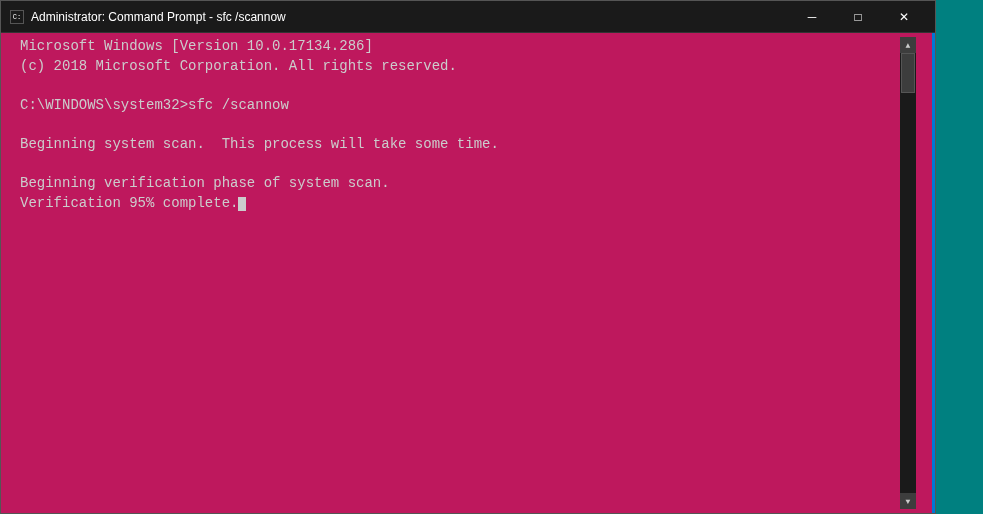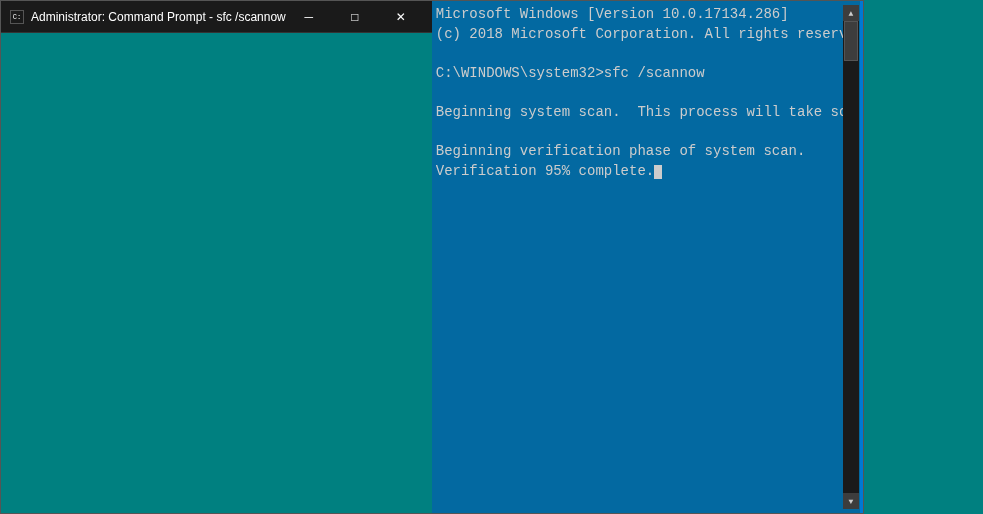--- a/index.html
+++ b/index.html
@@ -10,24 +10,24 @@
 
     body {
       width: 983px;
       height: 514px;
       background: #008080;
       font-family: 'Courier New', Courier, monospace;
       overflow: hidden;
     }
 
     .window {
-      width: 864px;
+      width: 936px;
       height: 514px;
       display: flex;
-      flex-direction: row;
+      flex-direction: column;
       border: 1px solid #555;
     }
 
     .titlebar {
       height: 32px;
       background: #1a1a1a;
       display: flex;
       align-items: center;
       justify-content: space-between;
       padding: 0 8px;
@@ -88,22 +88,22 @@
       color: #ffffff;
       font-size: 12px;
       font-family: 'Segoe UI', Arial, sans-serif;
       background: transparent;
       border: none;
       transition: background 0.1s;
     }
 
     .terminal-body {
       flex: 1;
-      background: #0369a1;
-      padding: 4px 4px;
+      background: #be185d;
+      padding: 4px 19px;
       overflow: hidden;
       display: flex;
       position: relative;
     }
 
     .terminal-content {
       flex: 1;
       overflow: hidden;
     }
 

